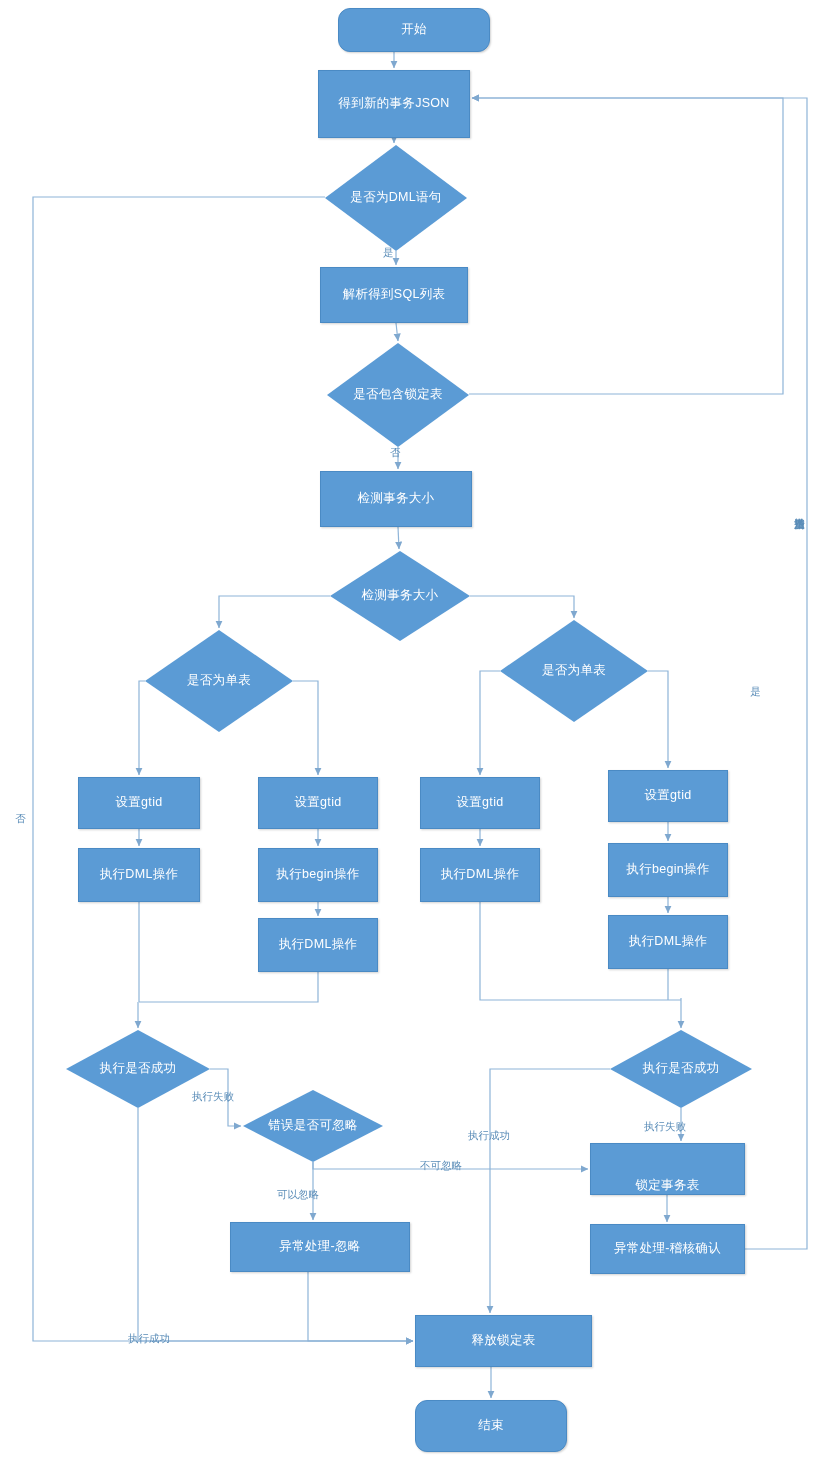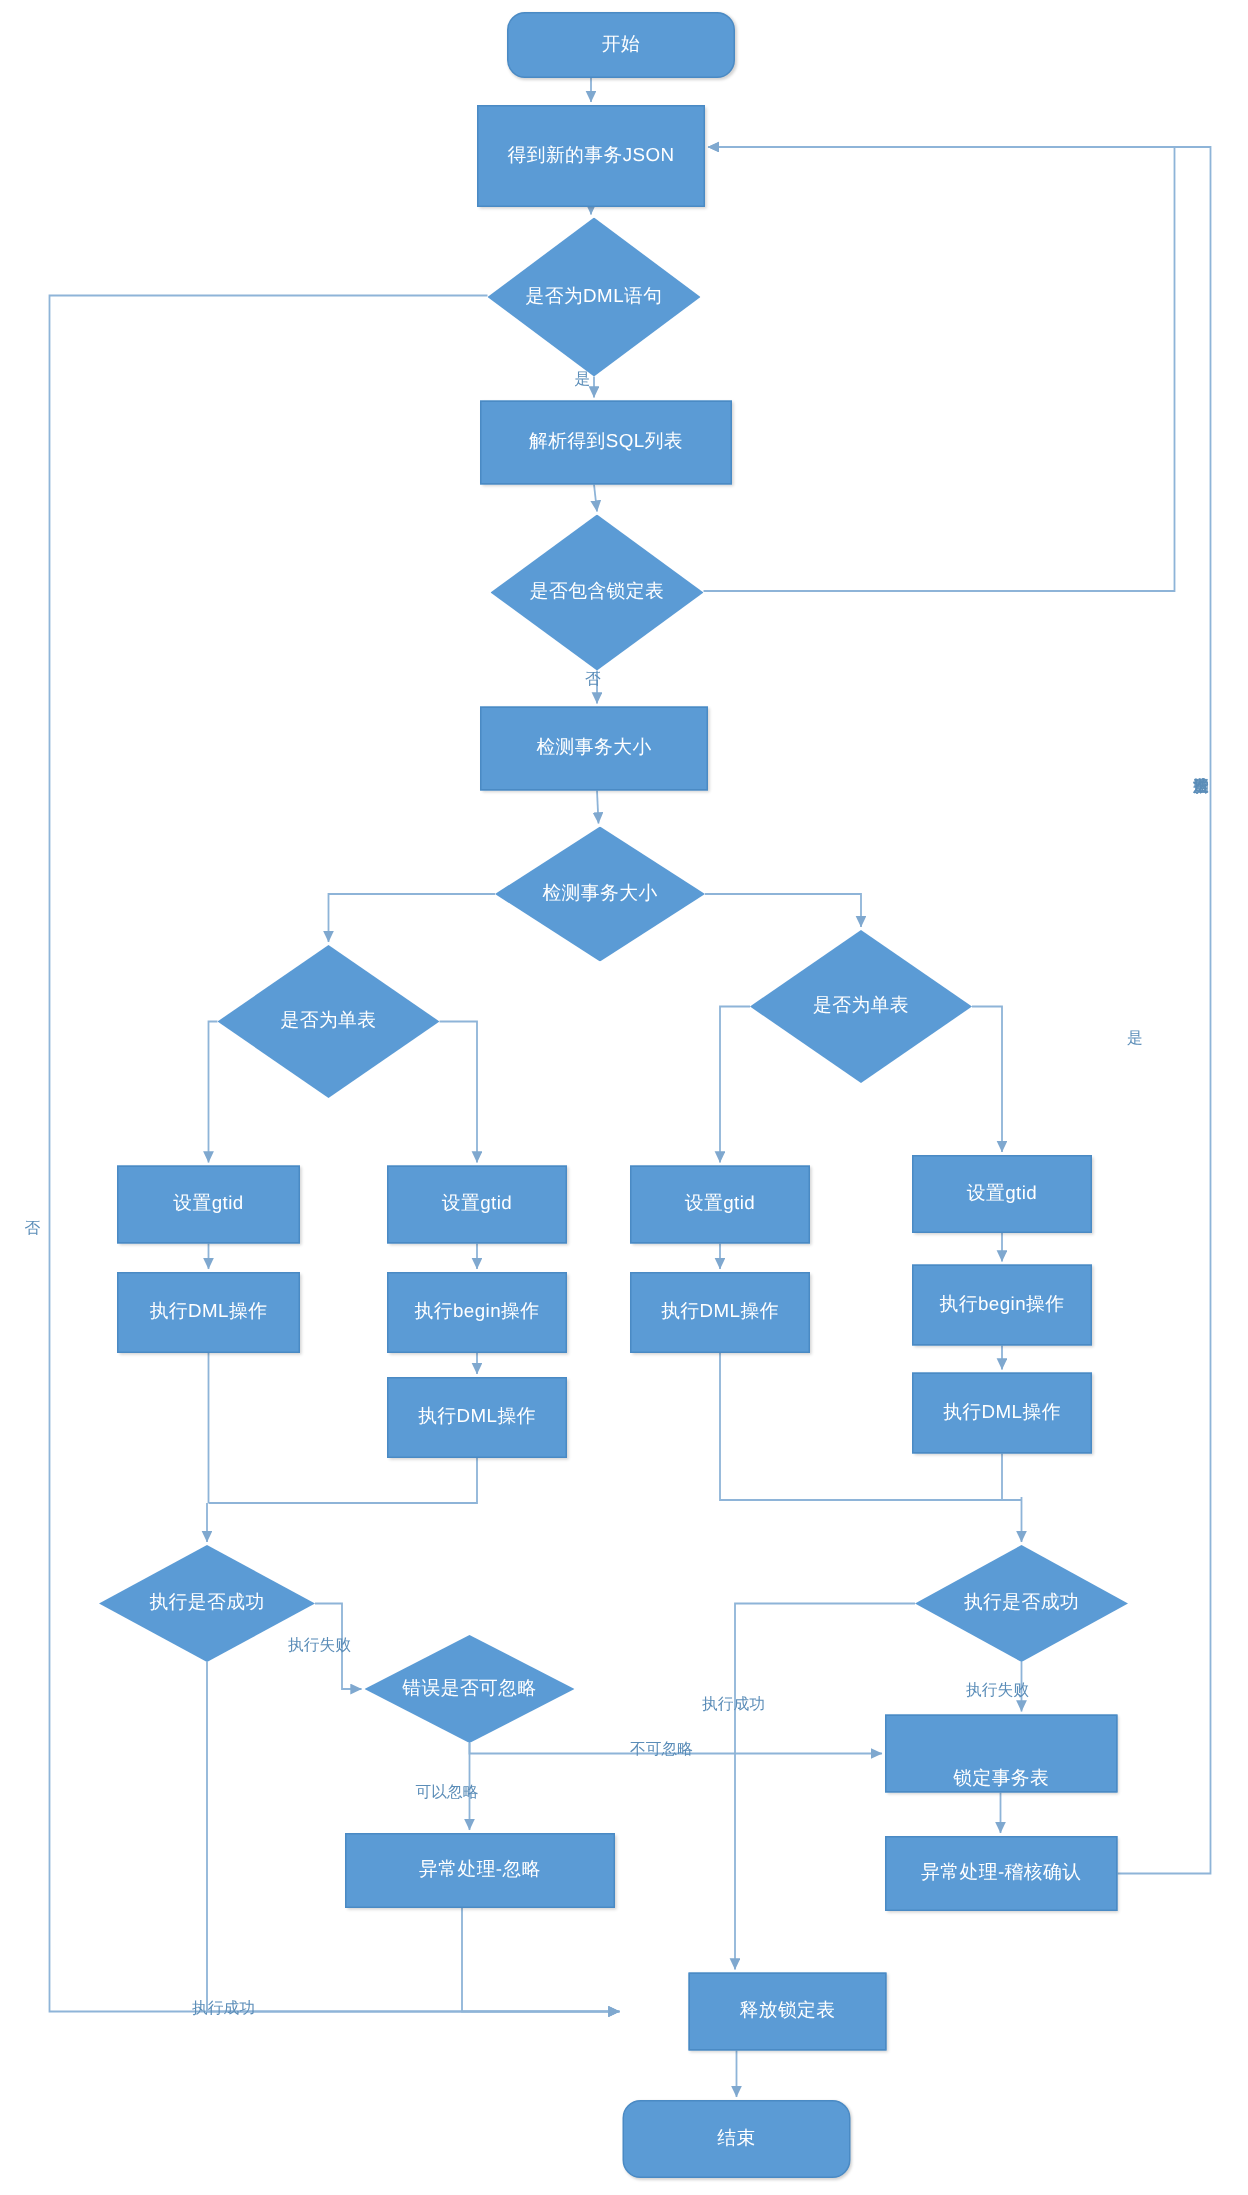--- a/index.html
+++ b/index.html
@@ -115,21 +115,21 @@
       <div class="node term" style="left: 318px; top: 8px; width: 152px; height: 44px; margin-left: 20px;">
         <span>开始</span>
       </div>
       <div class="node proc" style="left: 318px; top: 70px; width: 152px; height: 68px;">
         <span>得到新的事务JSON</span>
       </div>
       <div class="node dia" style="left: 325px; top: 145px; width: 142px; height: 106px;">
         <span class="dshape"></span>
         <span class="dlabel">是否为DML语句</span>
       </div>
-      <div class="node proc" style="left: 320px; top: 267px; width: 168px; height: 56px;">
+      <div class="node proc" style="left: 320px; top: 267px; width: 148px; height: 56px;">
         <span>解析得到SQL列表</span>
       </div>
       <div class="node dia" style="left: 327px; top: 343px; width: 142px; height: 104px;">
         <span class="dshape"></span>
         <span class="dlabel">是否包含锁定表</span>
       </div>
       <div class="node proc" style="left: 320px; top: 471px; width: 152px; height: 56px;">
         <span>检测事务大小</span>
       </div>
       <div class="node dia" style="left: 330px; top: 551px; width: 140px; height: 90px;">
@@ -188,21 +188,21 @@
       </div>
       <div class="node proc" style="left: 590px; top: 1143px; width: 155px; height: 52px; align-items: flex-end;">
         <span>锁定事务表</span>
       </div>
       <div class="node proc" style="left: 230px; top: 1222px; width: 180px; height: 50px; justify-content: center;">
         <span>异常处理-忽略</span>
       </div>
       <div class="node proc" style="left: 590px; top: 1224px; width: 155px; height: 50px; text-align: right;">
         <span>异常处理-稽核确认</span>
       </div>
-      <div class="node proc" style="left: 415px; top: 1315px; width: 132px; height: 52px; margin-left: 44px;">
+      <div class="node proc" style="left: 415px; top: 1315px; width: 177px; height: 52px;">
         <span>释放锁定表</span>
       </div>
       <div class="node term" style="left: 415px; top: 1400px; width: 152px; height: 52px;">
         <span>结束</span>
       </div>
     </div>
 
   <div id="labels-layer">
       <div class="elabel" style="left: 383px; top: 246px;">是</div>
       <div class="elabel" style="left: 390px; top: 446px;">否</div>

